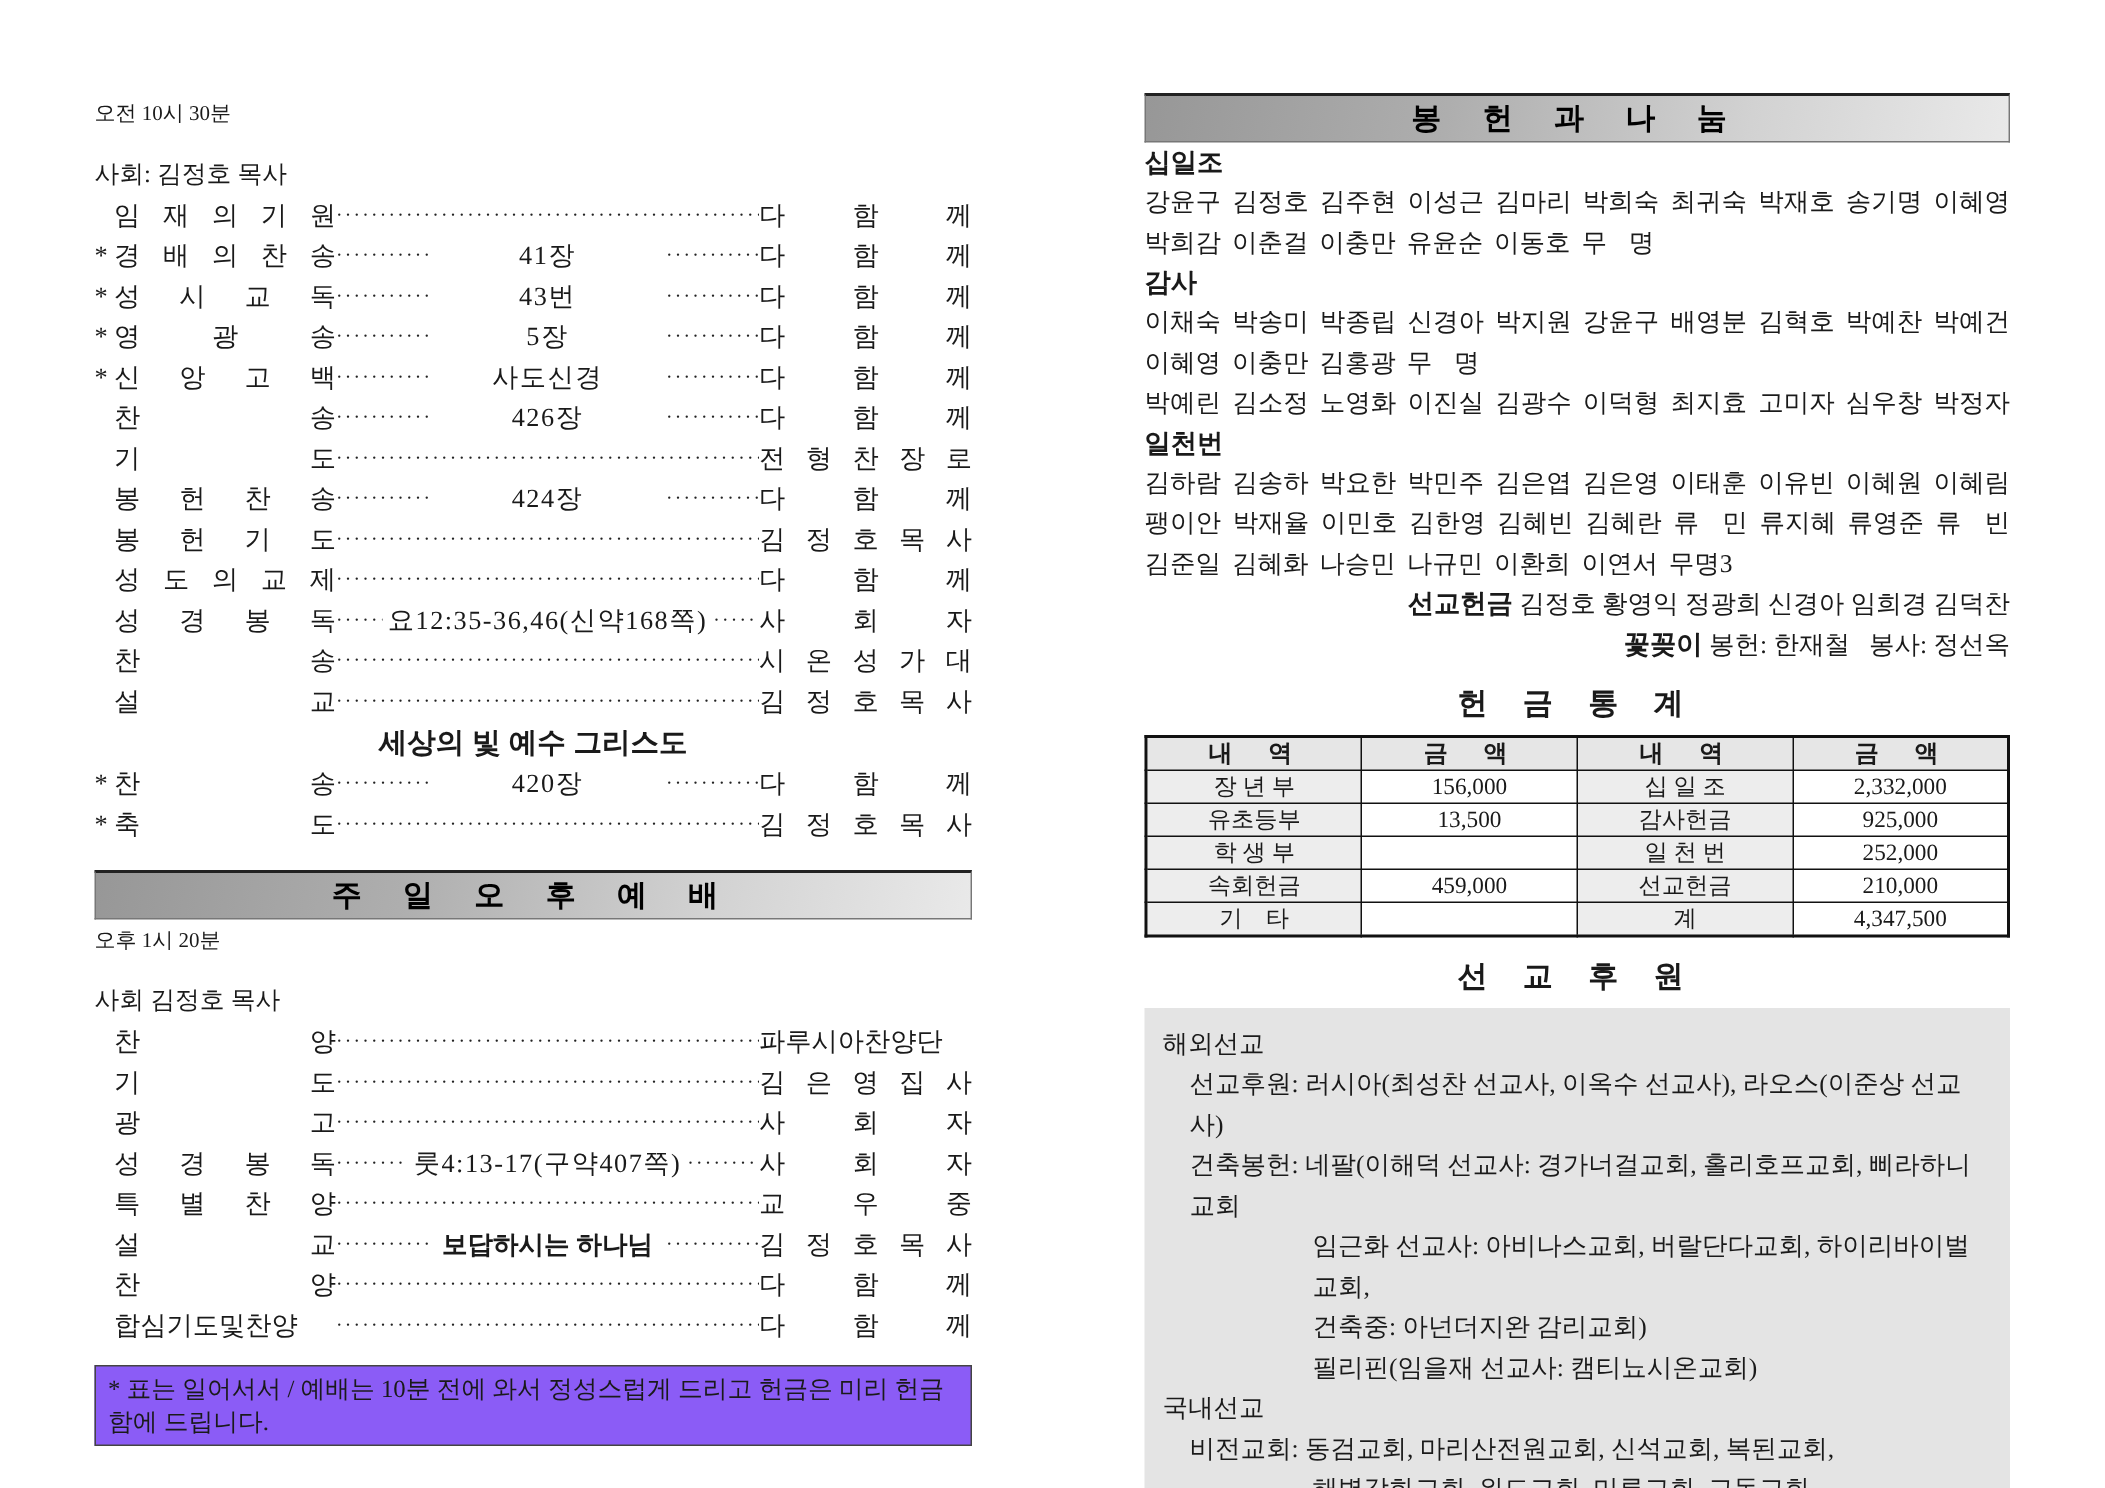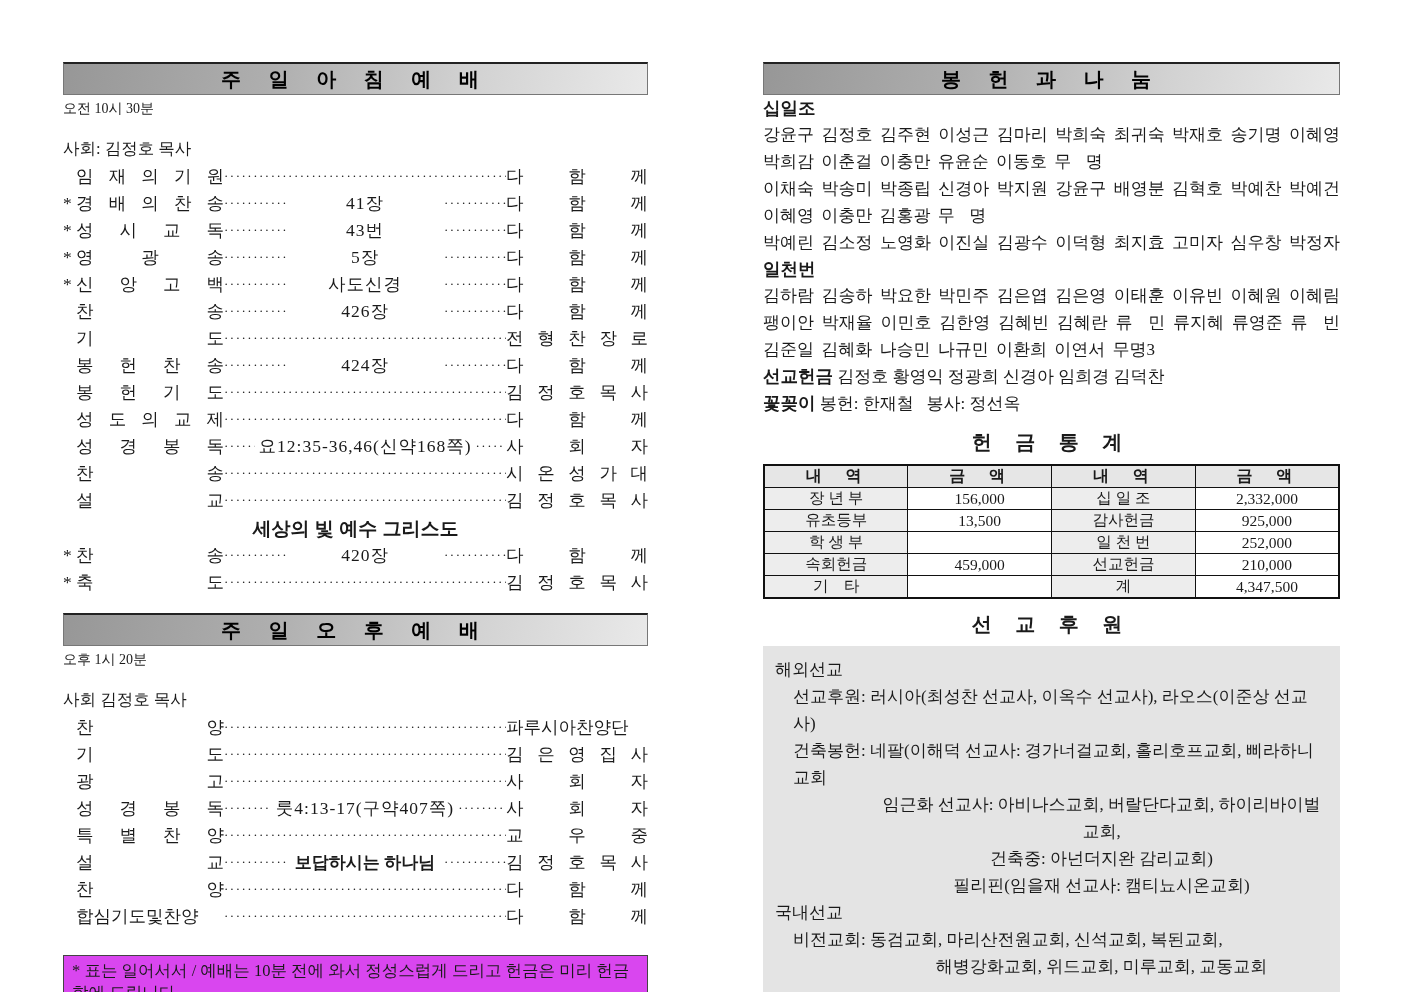--- a/index.html
+++ b/index.html
@@ -31,31 +31,31 @@
   .w-label { width:148px; flex:0 0 148px; text-align-last:justify; white-space:pre-wrap; }
   .leader { flex:1 1 0; overflow:hidden; white-space:nowrap; font-size:13px; letter-spacing:1.5px; color:#222; align-self:center; position:relative; top:-2px; }
   .leader::after { content:"································································································"; }
   .w-center { flex:0 0 auto; min-width:150px; text-align:center; padding:0 4px; letter-spacing:1px; }
   .w-center.bold { font-family:"Liberation Sans","DejaVu Sans",sans-serif; font-weight:bold; font-size:17px; letter-spacing:0; }
   .w-right { width:142px; flex:0 0 142px; text-align-last:justify; white-space:pre-wrap; }
   .sermon-row { height:28px; line-height:28px; text-align:center;
     font-family:"Liberation Sans","DejaVu Sans",sans-serif; font-weight:bold; font-size:19px; }
 
   .footnote-box {
-    margin-top:24px; border:1px solid #444; background:#d946ef;
+    margin-top:12px; border:1px solid #444; background:#8b5cf6;
     font-size:16.5px; padding:4px 8px; white-space:pre-wrap;
   }
 
   .sub-head {
     font-family:"Liberation Sans","DejaVu Sans",sans-serif;
     font-weight:bold; font-size:17.5px; line-height:26px;
   }
   .name-line { font-size:17px; line-height:27px; white-space:pre-wrap; word-spacing:3px; }
   .name-line.fill { text-align:justify; text-align-last:justify; }
-  .inline-row { font-size:17px; line-height:27px; white-space:pre-wrap; }
+  .inline-row { font-size:17px; line-height:27px; white-space:pre-wrap;text-align:right; }
   .inline-row .sub-head-inline {
     font-family:"Liberation Sans","DejaVu Sans",sans-serif; font-weight:bold; font-size:17.5px;
   }
 
   .mid-title {
     text-align:center; font-family:"Liberation Sans","DejaVu Sans",sans-serif;
     font-weight:bold; font-size:20px; letter-spacing:9px; margin:12px 0 8px 0;
   }
   table.stats { width:100%; border-collapse:collapse; border:2px solid #111; table-layout:fixed; }
   table.stats th, table.stats td {
@@ -65,29 +65,26 @@
     background:#e6e6e6; font-family:"Liberation Sans","DejaVu Sans",sans-serif;
     font-weight:bold; font-size:16px; letter-spacing:5px; text-align:center;
   }
   table.stats td.lbl { background:#ededed; text-align:center; }
   table.stats td.num { background:#ffffff; text-align:center; }
 
   .mission-box { margin-top:6px; background:#e4e4e4; padding:10px 12px 14px 12px; }
   .m-head { font-size:17px; line-height:27px; }
   .m-line { font-size:17px; line-height:27px; white-space:pre-wrap; }
   .m-line.ind1 { padding-left:18px; }
-  .m-line.ind2 { padding-left:100px;text-align:center; }
+  .m-line.ind2 { padding-left:100px; }
 </style>
 </head>
 <body>
 
 <div class="page page-left">
-  <div class="bar">
-    <span class="bar-title">주 일 아 침 예 배</span>
-  </div>
   <div class="meta-time">오전 10시 30분</div>
   <div class="meta-presider">사회: 김정호 목사</div>
   <div class="worship-list" id="morning-list">
       <div class="worship-row">
         <span class="w-star"></span>
         <span class="w-label">임 재 의 기 원</span>
         <span class="leader"></span>
         <span class="w-right">다 함 께</span>
       </div>
       <div class="worship-row">
@@ -257,20 +254,21 @@
 </div>
 
 <div class="page page-right">
   <div class="bar">
     <span class="bar-title">봉 헌 과 나 눔</span>
   </div>
   <div id="offering-sections">
       <div class="sub-head">십일조</div>
       <div class="name-line fill">강윤구 김정호 김주현 이성근 김마리 박희숙 최귀숙 박재호 송기명 이혜영</div>
       <div class="name-line">박희감 이춘걸 이충만 유윤순 이동호 무  명</div>
+      <div class="sub-head">감사</div>
       <div class="name-line fill">이채숙 박송미 박종립 신경아 박지원 강윤구 배영분 김혁호 박예찬 박예건</div>
       <div class="name-line">이혜영 이충만 김홍광 무  명</div>
       <div class="name-line fill">박예린 김소정 노영화 이진실 김광수 이덕형 최지효 고미자 심우창 박정자</div>
       <div class="sub-head">일천번</div>
       <div class="name-line fill">김하람 김송하 박요한 박민주 김은엽 김은영 이태훈 이유빈 이혜원 이혜림</div>
       <div class="name-line fill">팽이안 박재율 이민호 김한영 김혜빈 김혜란 류  민 류지혜 류영준 류  빈</div>
       <div class="name-line">김준일 김혜화 나승민 나규민 이환희 이연서 무명3</div>
       <div class="inline-row"><span class="sub-head-inline">선교헌금</span><span> 김정호 황영익 정광희 신경아 임희경 김덕찬</span></div>
       <div class="inline-row"><span class="sub-head-inline">꽃꽂이</span><span> 봉헌: 한재철   봉사: 정선옥</span></div>
     </div>

